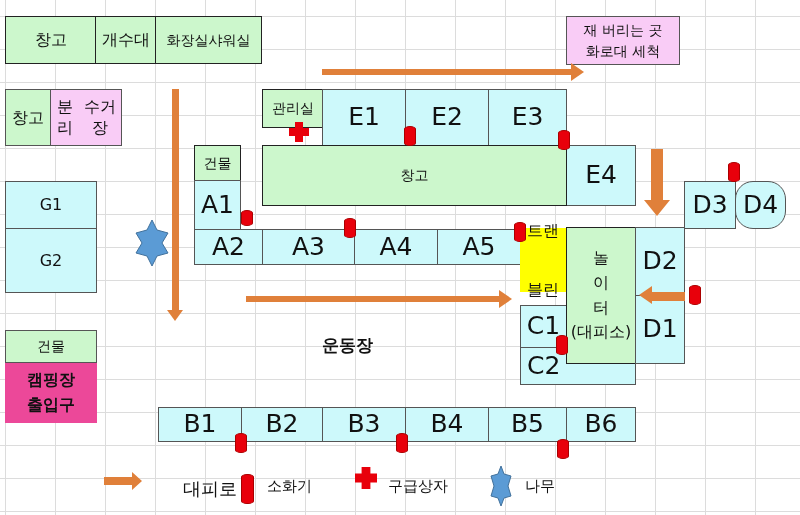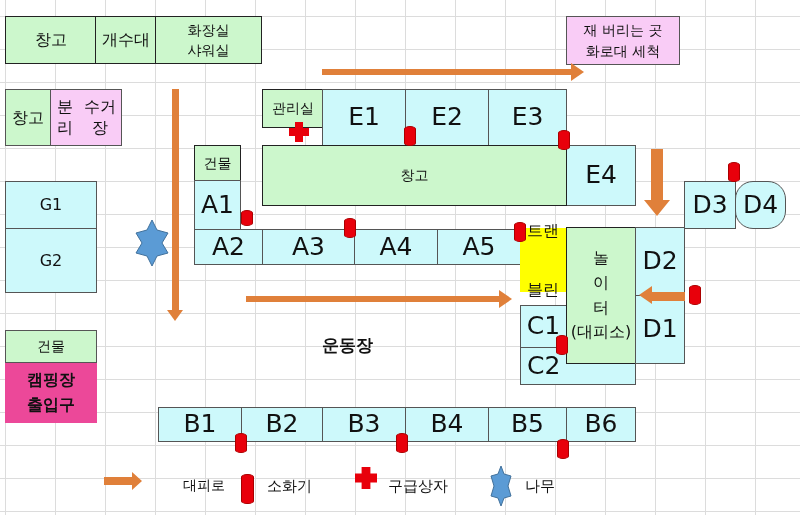--- a/index.html
+++ b/index.html
@@ -35,21 +35,21 @@
 <body>
 
 <div class="grid"></div>
 
 <div class="box green med" style="left:5px;top:16px;width:92px;height:48px;">
     <span>창고</span>
   </div>
 <div class="box green med" style="left:95px;top:16px;width:62px;height:48px;">
     <span>개수대</span>
   </div>
-<div class="box green sm" style="left:155px;top:16px;width:107px;height:48px;flex-direction:column;">
+<div class="box green sm" style="left:155px;top:16px;width:107px;height:48px;flex-direction:row;">
     <span>화장실</span>
     <span>샤워실</span>
   </div>
 
 <div class="box pink sm" style="left:566px;top:16px;width:114px;height:49px;flex-direction:column;">
     <span>재 버리는 곳</span>
     <span>화로대 세척</span>
   </div>
 
 <div class="box green med" style="left:5px;top:89px;width:46px;height:57px;border-width:1px;border-color:#555;">
@@ -191,21 +191,21 @@
 <div class="ext-cyl" style="left:557px;top:439px;"></div>
 
 <svg class="ext" style="left:289px;top:122px;" width="20" height="20" viewBox="0 0 20 20">
   <path d="M6 0h8v6h6v8h-6v6h-8v-6h-6v-8h6z" fill="#e8000b"></path>
 </svg>
 
 <div>
   <svg class="ext" style="left:104px;top:472px;" width="38" height="18" viewBox="0 0 38 18">
     <polygon points="0,5 28,5 28,0 38,9 28,18 28,13 0,13" fill="#e0803a"></polygon>
   </svg>
-  <span class="label" style="left:152px;top:477px;font-size:14px;padding-left:31px;">대피로</span>
+  <span class="label" style="left:152px;top:477px;font-size:18px;padding-left:31px;">대피로</span>
 
   <div class="ext-cyl" style="left:241px;top:474px;width:13px;height:30px;"></div>
   <span class="label" style="left:267px;top:477px;font-size:15px;">소화기</span>
 
   <svg class="ext" style="left:355px;top:467px;" width="22" height="22" viewBox="0 0 20 20">
     <path d="M6 0h8v6h6v8h-6v6h-8v-6h-6v-8h6z" fill="#e8000b"></path>
   </svg>
   <span class="label" style="left:388px;top:477px;font-size:15px;">구급상자</span>
 
   <svg class="ext" style="left:490px;top:466px;" width="22" height="40" viewBox="0 0 22 40">

